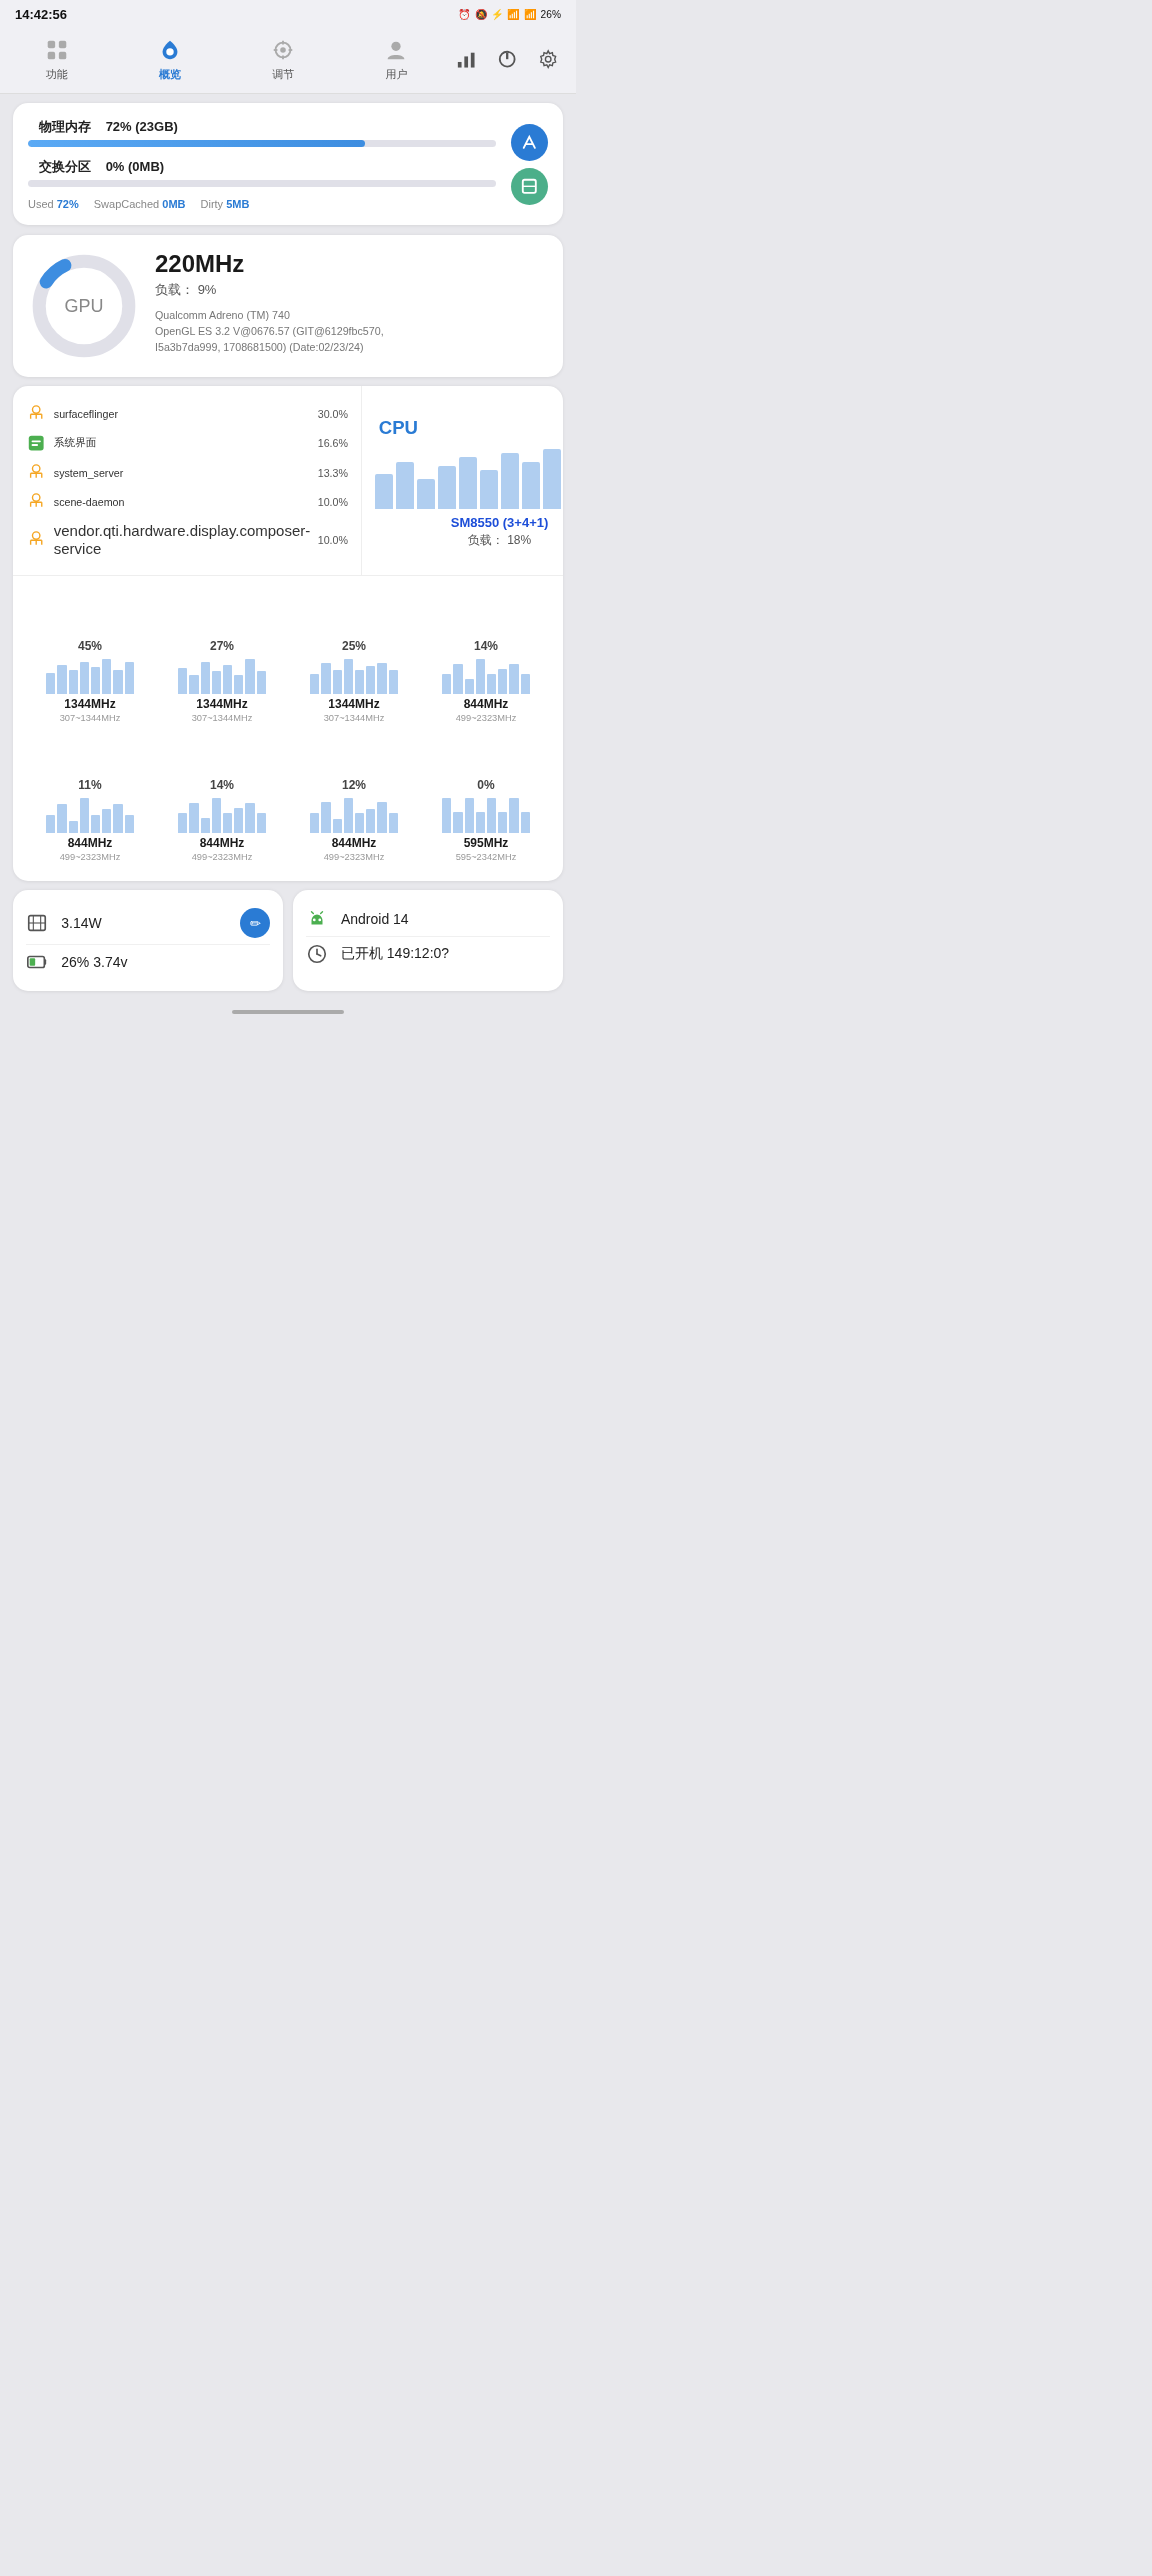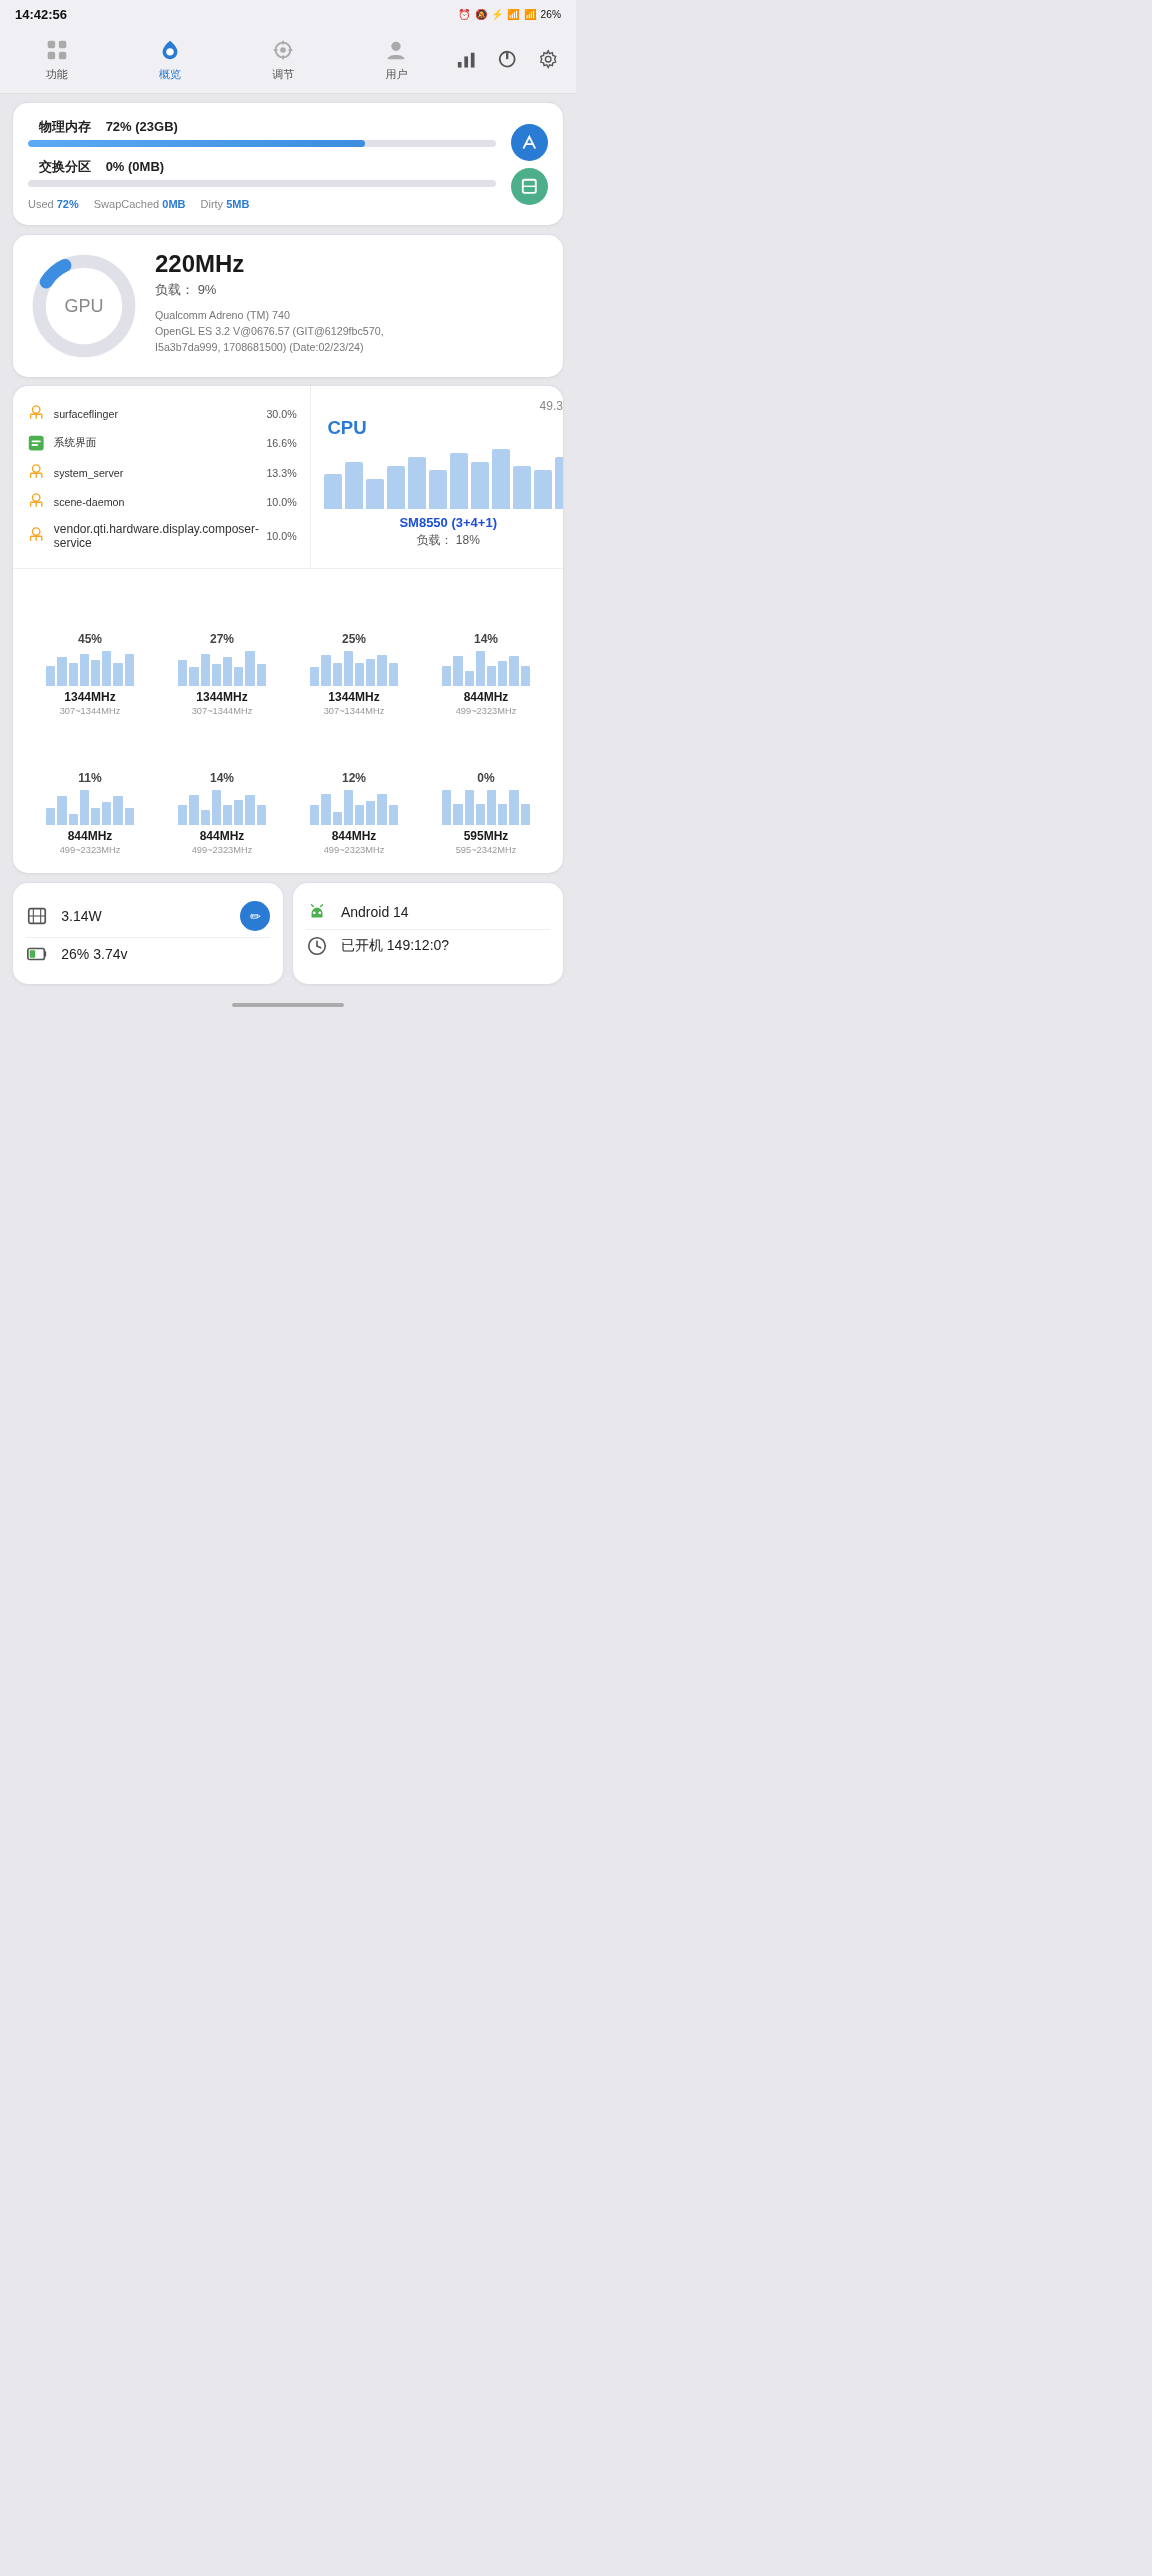--- a/index.html
+++ b/index.html
@@ -46,21 +46,21 @@
       flex: 1;
     }
     .nav-tab .tab-icon {
       width: 26px;
       height: 26px;
       display: flex;
       align-items: center;
       justify-content: center;
     }
     .nav-tab .tab-label { font-size: 11px; color: #555; }
-    .nav-tab.active .tab-label { color: #2a7bd4; font-weight: 400; }
+    .nav-tab.active .tab-label { color: #2a7bd4; font-weight: 700; }
     .nav-actions {
       display: flex;
       align-items: center;
       gap: 15px;
       padding-right: 15px;
     }
     .nav-action-icon {
       width: 26px;
       height: 26px;
       display: flex;
@@ -546,21 +546,21 @@
           <span class="cpu-process-name">scene-daemon</span>
           <span class="cpu-process-pct">10.0%</span>
         </div>
         <div class="cpu-process-row">
           <div class="cpu-process-icon">
             <svg width="20.4" height="20.4" viewBox="0 0 22 22">
               <circle cx="11" cy="6" r="4" fill="none" stroke="#f5a623" stroke-width="1.5"></circle>
               <path d="M5 11 L5 16 M11 11 L11 16 M17 11 L17 16 M5 11 L17 11" stroke="#f5a623" stroke-width="1.5" fill="none"></path>
             </svg>
           </div>
-          <span class="cpu-process-name" style="font-size:12px;white-space:normal;line-height:1.2;">vendor.qti.hardware.display.composer-service</span>
+          <span class="cpu-process-name" style="font-size:15px;white-space:normal;line-height:1.2;">vendor.qti.hardware.display.composer-service</span>
           <span class="cpu-process-pct">10.0%</span>
         </div>
       </div>
 
       <div class="cpu-chart-section">
         <div class="cpu-temp">49.3°C</div>
         <div class="cpu-title">CPU</div>
         <div class="cpu-bar-chart" id="cpu-bar-chart">
             <div class="cpu-bar" style="height: 35px;"></div>
             <div class="cpu-bar" style="height: 47px;"></div>

